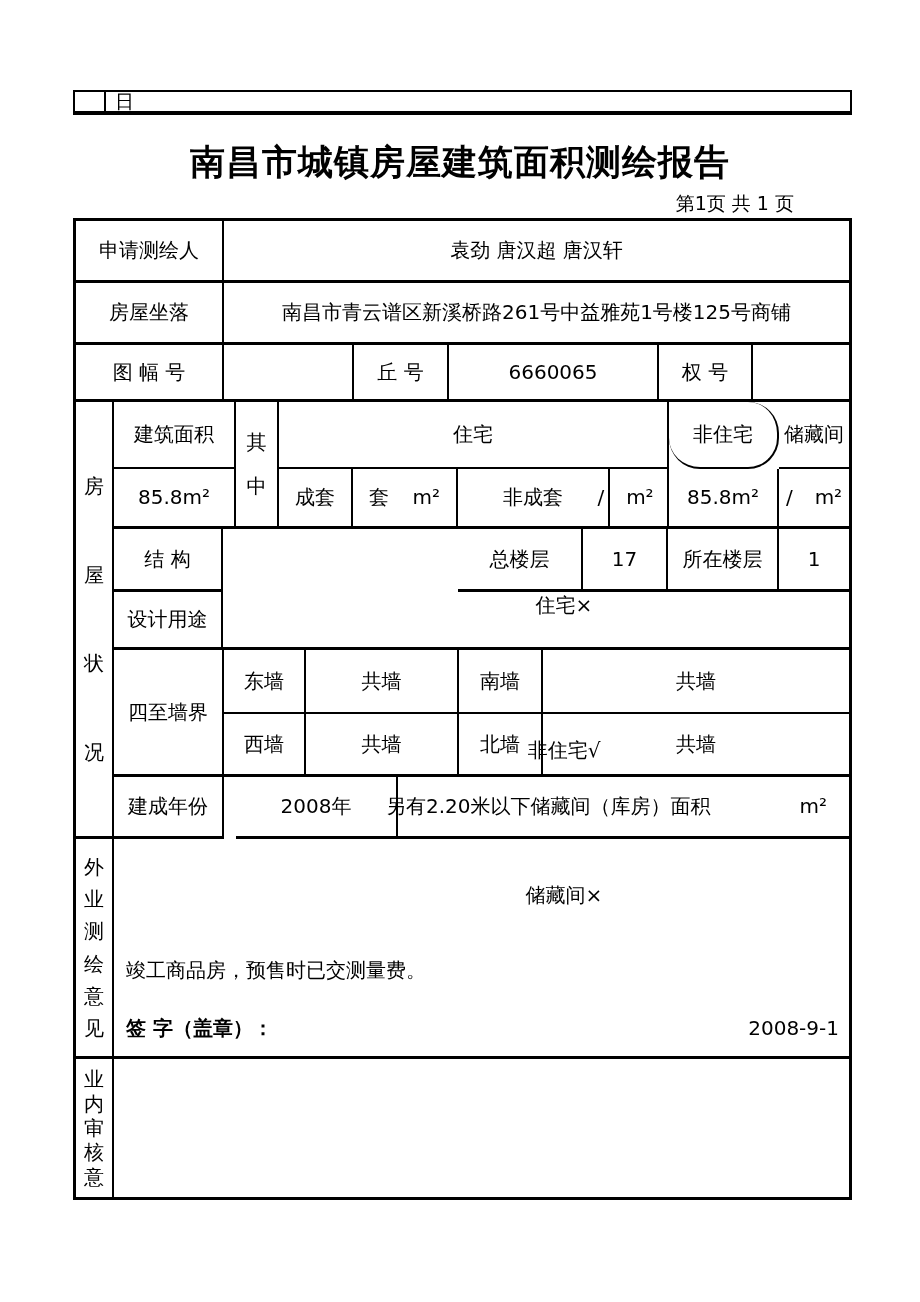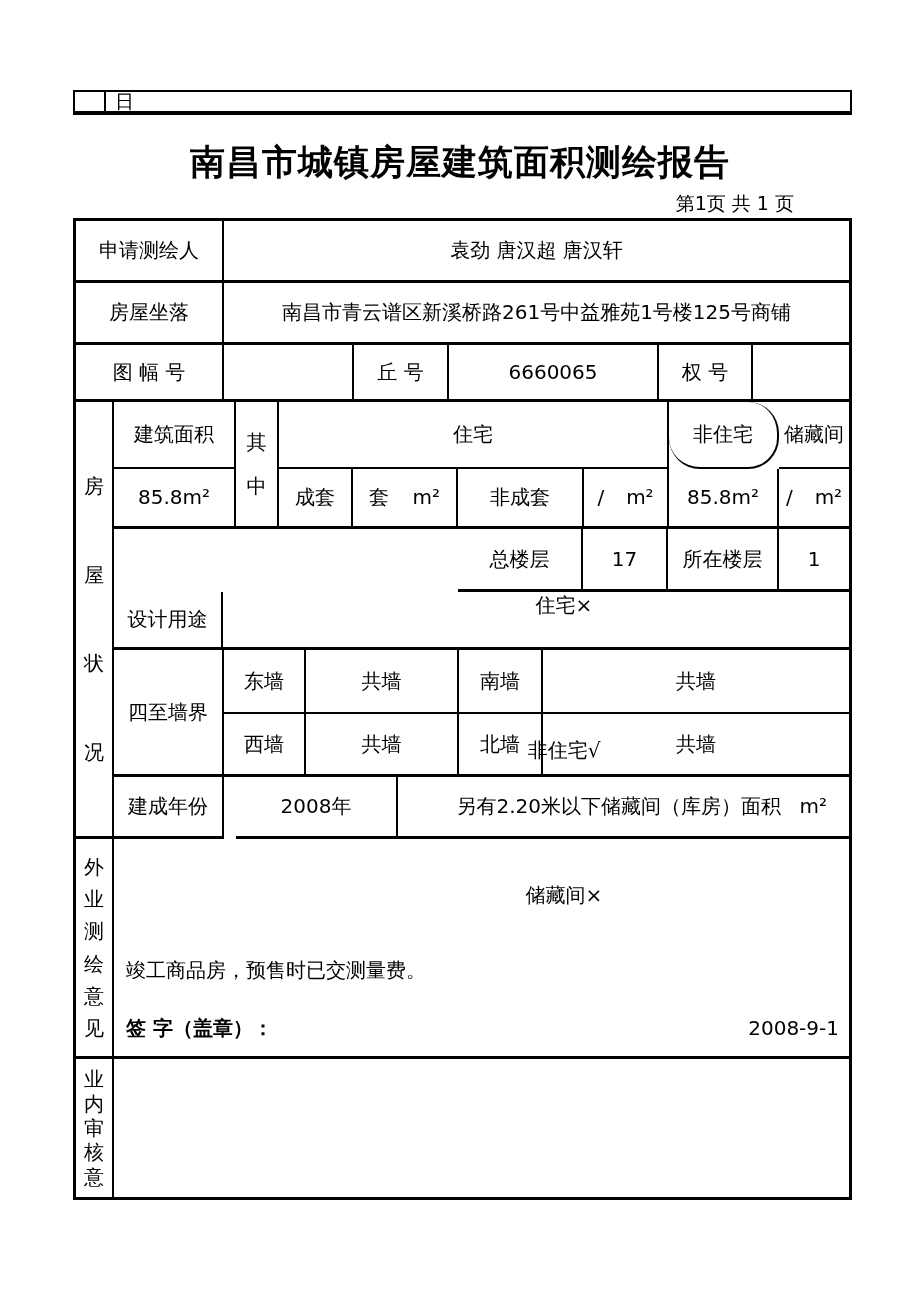--- a/index.html
+++ b/index.html
@@ -39,21 +39,21 @@
   }
   .nr{border-right:none;}
   .nb{border-bottom:none;}
   .tb{border-bottom-width:3px;}
   .vert{flex-direction:column;justify-content:space-evenly;padding:6px 0;}
   .vert span{display:block;line-height:1;}
   .sb{justify-content:space-between;padding:0 16px;}
   .gap{justify-content:center;gap:22px;}
   .uses{justify-content:flex-start;padding-left:56px;gap:118px;}
   .extra{padding-right:22px;}
-  .extra .mid{flex:1;text-align:right;}
+  .extra .mid{flex:1;text-align:left;}
   .extra .unit{width:46px;text-align:right;}
   .freecell{position:relative;}
   .remark{position:absolute;left:12px;top:118px;font-size:20px;}
   .signline{position:absolute;left:12px;bottom:14px;font-size:20px;font-weight:bold;}
   .dateline{position:absolute;right:10px;bottom:14px;font-size:20px;}
 </style>
 </head>
 <body>
 
 <div class="topbox">
@@ -95,31 +95,32 @@
     <div class="c" style="left:203px;top:181px;width:390px;height:67px;">住宅</div>
     <div class="c" style="left:593px;top:181px;width:110px;height:67px;border-radius:31px;">非住宅</div>
     <div class="c nr" style="left:703px;top:181px;width:70px;height:67px;">储藏间</div>
 
     <div class="c tb" style="left:38px;top:248px;width:122px;height:60px;">85.8m²</div>
     <div class="c tb" style="left:203px;top:248px;width:74px;height:60px;">成套</div>
     <div class="c tb sb" style="left:277px;top:248px;width:105px;height:60px;">
       <span>套</span>
       <span>m²</span>
     </div>
-    <div class="c tb" style="left:382px;top:248px;width:126px;height:60px;">非成套</div>
+    <div class="c tb" style="left:382px;top:248px;width:152px;height:60px;">非成套</div>
     <div class="c tb gap" style="left:508px;top:248px;width:85px;height:60px;">
       <span>/</span>
       <span>m²</span>
     </div>
     <div class="c tb" style="left:593px;top:248px;width:110px;height:60px;">85.8m²</div>
     <div class="c tb gap nr" style="left:703px;top:248px;width:70px;height:60px;">
       <span>/</span>
       <span>m²</span>
     </div>
 
+    <div class="c tb" style="left:38px;top:308px;width:109px;height:63px;">结  构</div>
     <div class="c tb" style="left:382px;top:308px;width:125px;height:63px;text-align:center;">总楼层</div>
     <div class="c tb" style="left:507px;top:308px;width:85px;height:63px;">17</div>
     <div class="c tb" style="left:592px;top:308px;width:111px;height:63px;">所在楼层</div>
     <div class="c tb nr" style="left:703px;top:308px;width:70px;height:63px;">1</div>
 
     <div class="c tb" style="left:38px;top:371px;width:109px;height:58px;">设计用途</div>
     <div class="c tb nr uses" style="left:147px;top:371px;width:626px;height:58px;flex-direction:column;">
       <span>住宅×</span>
       <span>非住宅√</span>
       <span>储藏间×</span>

